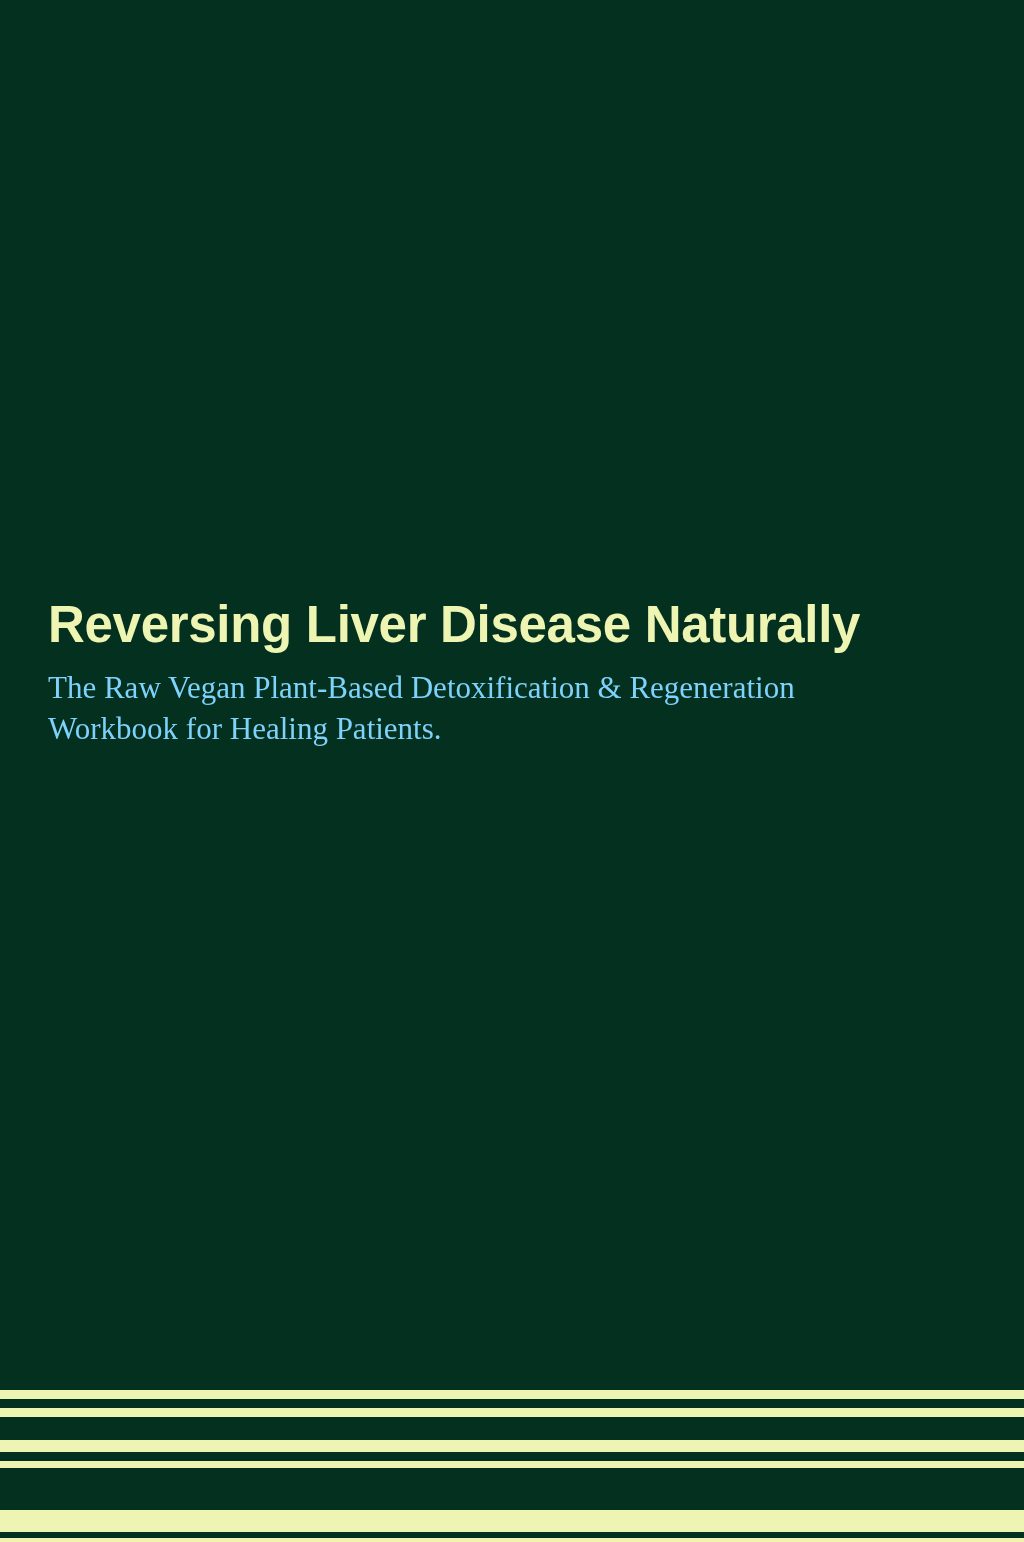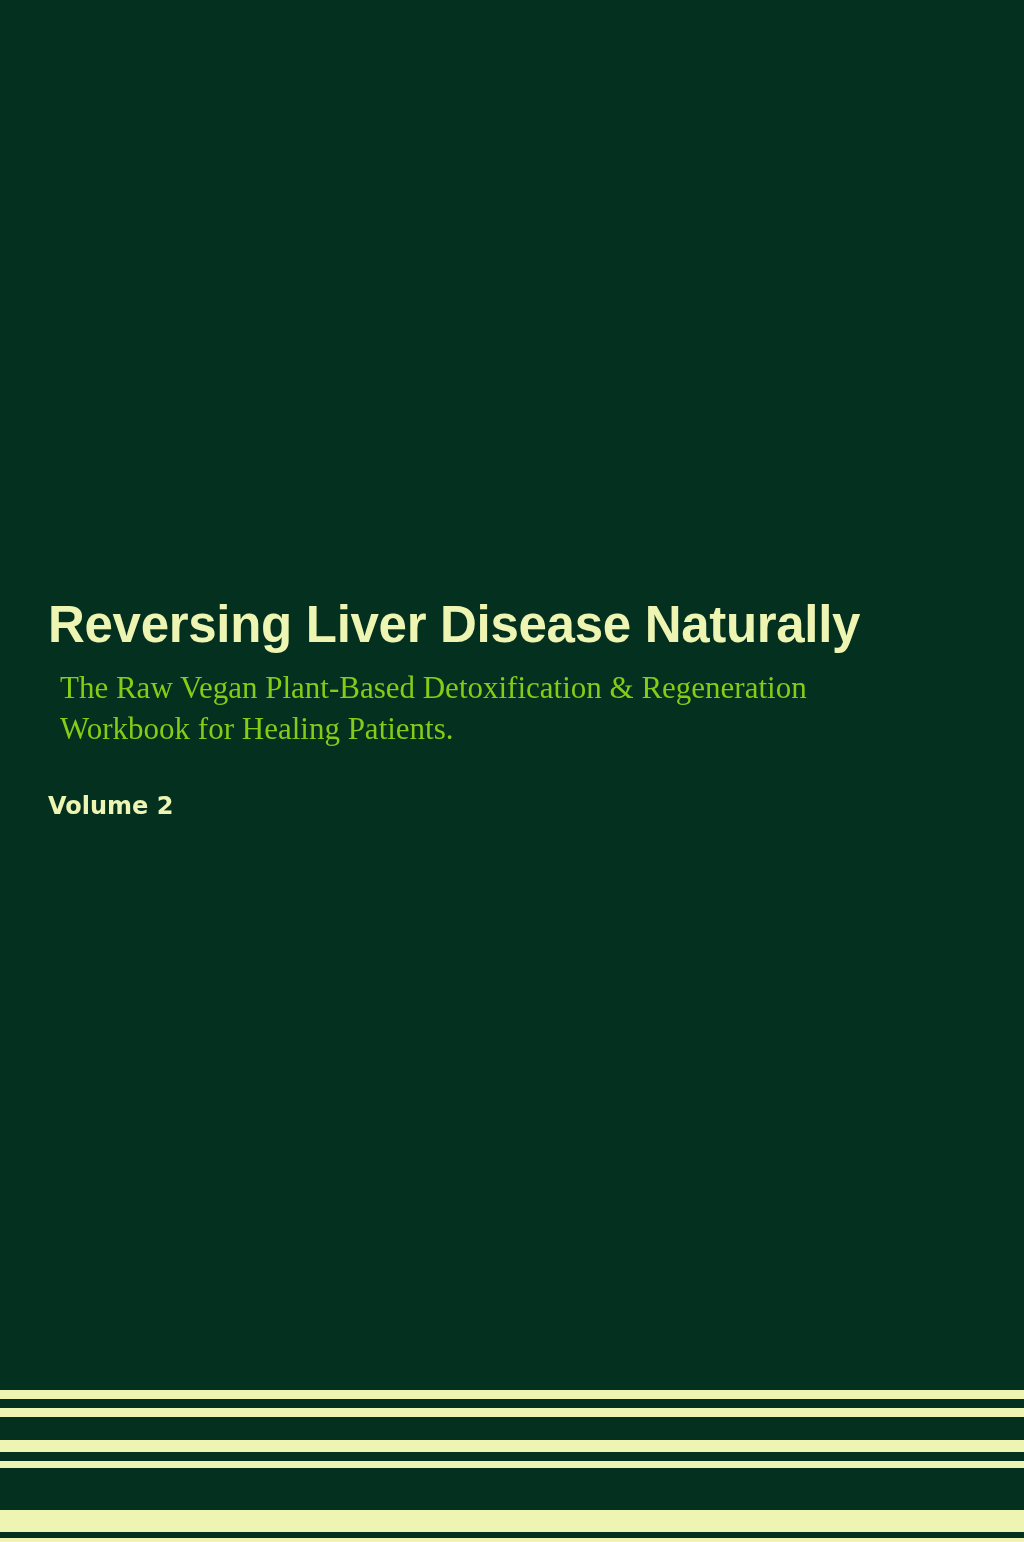--- a/index.html
+++ b/index.html
@@ -36,22 +36,22 @@
     line-height: 1.12;
     color: #eef5b2;
     letter-spacing: -0.3px;
     margin: 0 0 14px 0;
   }
 
   .book-subtitle {
     font-family: "Liberation Serif", serif;
     font-size: 31px;
     line-height: 1.33;
-    color: #84cc16;
-    margin: 12px;
+    color: #7dd3fc;
+    margin: 0;
     max-width: 870px;
   }
 
   .volume {
     font-family: "DejaVu Sans", sans-serif;
     font-weight: bold;
     font-size: 24px;
     color: #eef5b2;
     margin-top: 42px;
   }
@@ -82,21 +82,20 @@
   .b11 { top: 148px; height: 4px; background: #eef5b2; }
 </style>
 </head>
 <body>
 
 <div class="cover">
 
   <div class="title-block">
     <h1 class="book-title">Reversing Liver Disease Naturally</h1>
     <p class="book-subtitle">The Raw Vegan Plant-Based Detoxification &amp; Regeneration Workbook for Healing Patients.</p>
-    <div class="volume">Volume 2</div>
   </div>
 
   <div class="bands">
     <div class="band b1"></div>
     <div class="band b2"></div>
     <div class="band b3"></div>
     <div class="band b4"></div>
     <div class="band b5"></div>
     <div class="band b6"></div>
     <div class="band b7"></div>

